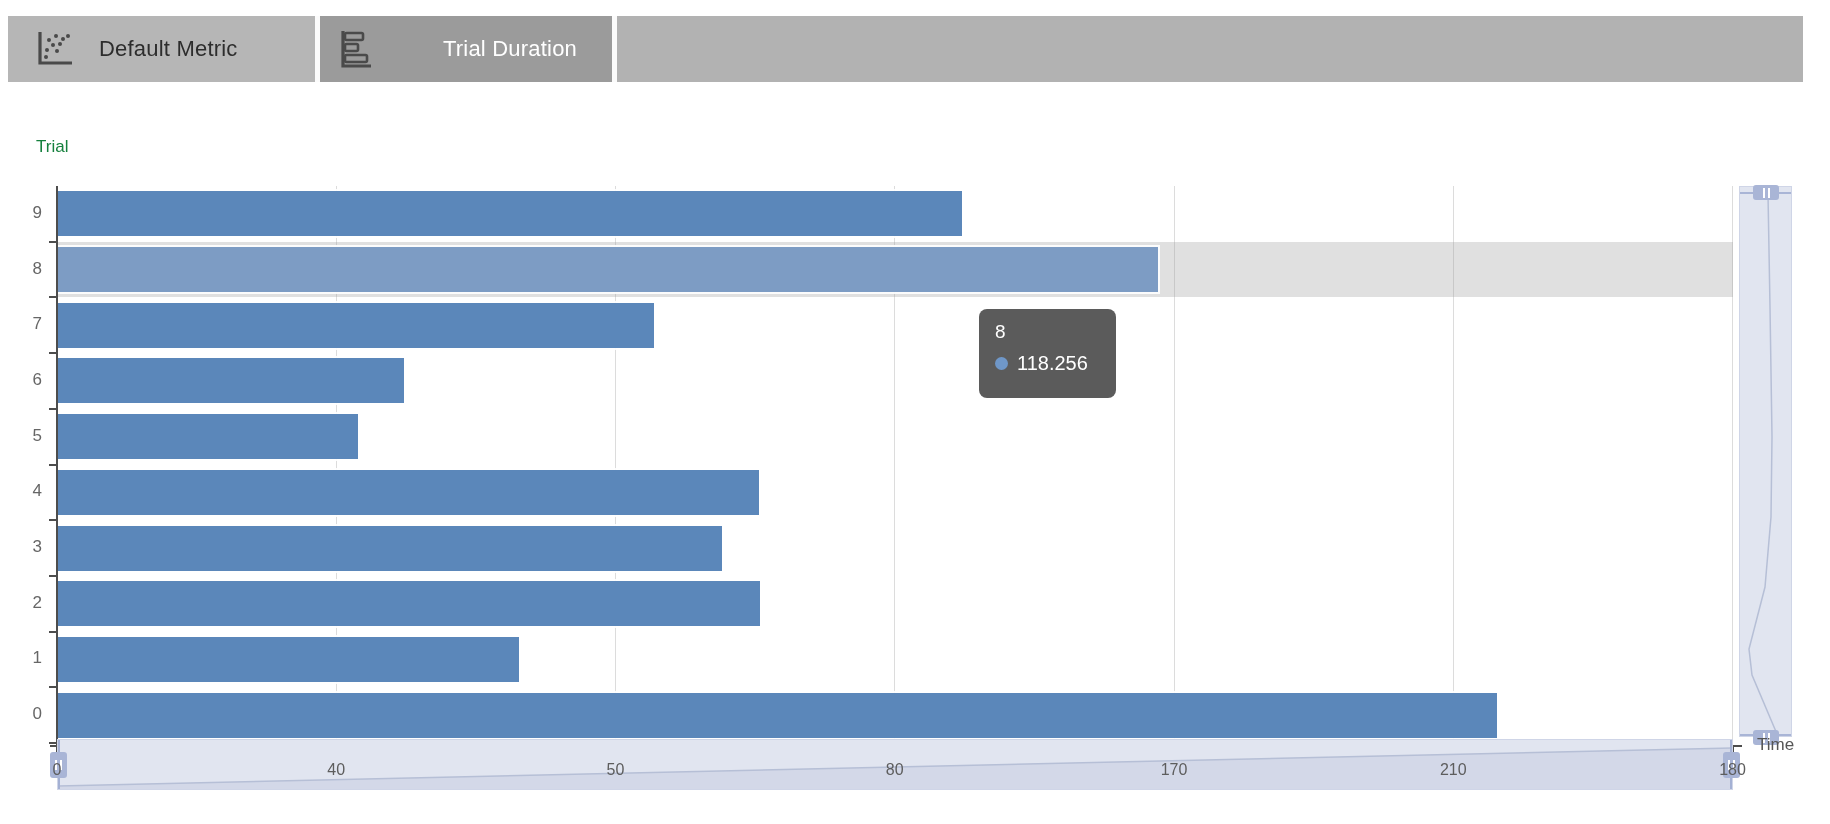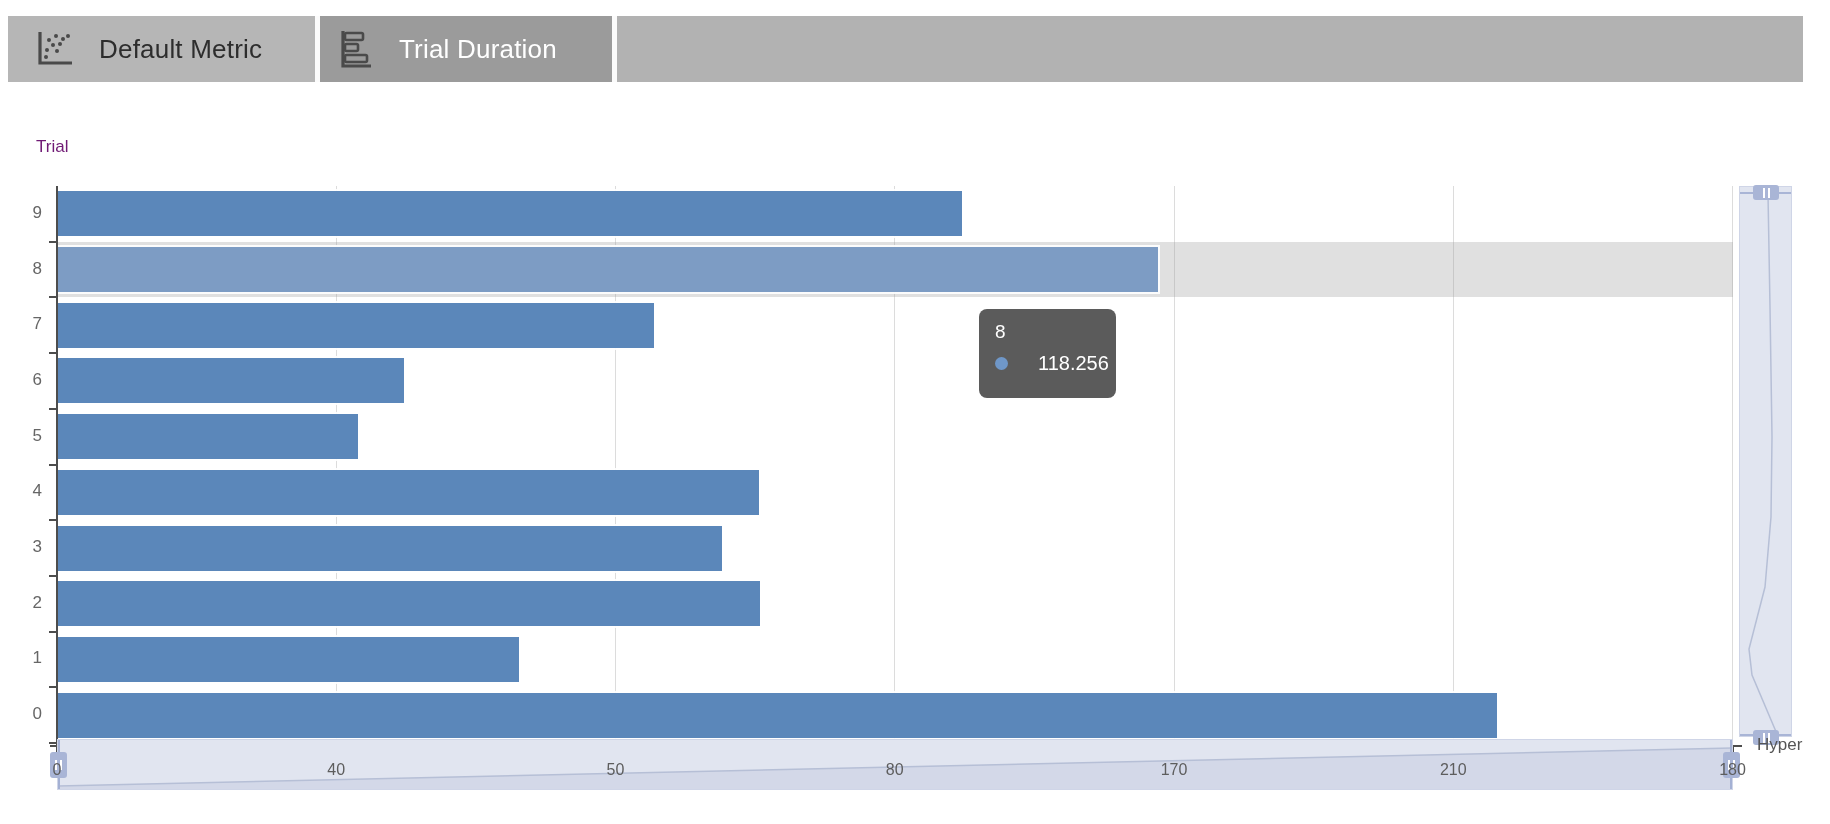--- a/index.html
+++ b/index.html
@@ -3,31 +3,31 @@
 <meta charset="utf-8">
 <style>
   html,body{margin:0;padding:0;background:#fff;}
   #stage{position:relative;width:1830px;height:824px;background:#fff;overflow:hidden;
          font-family:"Liberation Sans",sans-serif;}
 
   
   .tabbar{position:absolute;left:8px;top:16px;width:1795px;height:66px;background:#b2b2b2;display:flex;}
   .tab{display:flex;align-items:center;height:66px;background:#b6b6b6;border-right:5px solid #fbfbfb;
        box-sizing:border-box;cursor:pointer;}
-  .tab .tlabel{font-size:26px;color:#2d2d2d;letter-spacing:.2px;white-space:nowrap;}
+  .tab .tlabel{font-size:22px;color:#2d2d2d;letter-spacing:.2px;white-space:nowrap;}
   .tab.active{background:#9b9b9b;}
   .tab.active .tlabel{color:#ffffff;}
   .tab-0{width:312px;padding-left:27px;}
   .tab-1{width:351px;padding-left:23px;}
-  .tab-2{width:297px;padding-left:17px;}
+  .tab-2{width:297px;padding-left:17px;gap:44px;}
   .ticon{display:inline-flex;margin-right:24px;flex:none;}
   .tab-filler{flex:1;background:#b2b2b2;}
 
   
-  .axis-title-y{position:absolute;left:36px;top:137px;font-size:17px;color:#701a75;z-index:8;}
+  .axis-title-y{position:absolute;left:36px;top:137px;font-size:17px;color:#15803d;z-index:8;}
   .axis-title-x{position:absolute;left:1757px;top:735px;font-size:17px;color:#555;z-index:8;white-space:nowrap;}
   .y-axis-line{position:absolute;left:56px;top:186px;width:2px;height:559px;background:#4d4d4d;z-index:4;}
   .x-axis-line{position:absolute;left:50px;top:745px;width:1692px;height:2px;background:#4d4d4d;z-index:4;}
 
   .gridline{position:absolute;top:186px;width:1px;height:557px;background:#dcdcdc;z-index:1;}
   .hl-band{position:absolute;left:57px;width:1676px;background:rgba(160,160,160,0.33);z-index:2;}
   .bar{position:absolute;height:45px;box-shadow:0 0 0 2px rgba(255,255,255,0.9);z-index:3;}
   .ylab{position:absolute;left:0;width:42px;text-align:right;font-size:17px;color:#666;z-index:6;}
   .xlab{position:absolute;transform:translateX(-50%);font-size:16px;color:#5d5d5d;z-index:6;white-space:nowrap;}
   .ytick{position:absolute;left:49px;width:8px;height:2px;background:#4d4d4d;z-index:4;}
@@ -48,21 +48,21 @@
   .vline{position:absolute;left:0;right:0;height:2px;background:#a9b5d6;}
   .vline.t{top:5px;} .vline.b{bottom:0;}
   .vhandle{width:26px;height:15px;left:13px;cursor:ns-resize;}
   .vhandle.t{top:-2px;} .vhandle.b{bottom:-9px;}
   .sshadow{position:absolute;left:0;top:0;}
 
   
   .tooltip{position:absolute;left:979px;top:309px;width:137px;height:89px;box-sizing:border-box;
            background:rgba(84,84,84,0.96);border-radius:8px;padding:12px 16px;z-index:9;color:#fff;}
   .tt-title{font-size:19px;line-height:22px;}
-  .tt-row{display:flex;align-items:center;margin-top:9px;gap:21px;}
+  .tt-row{display:flex;align-items:center;margin-top:9px;}
   .tt-dot{width:13px;height:13px;border-radius:50%;margin-right:9px;flex:none;}
   .tt-val{font-size:20px;}
 </style>
 </head>
 <body>
 
 <div id="stage">
 
   <div class="tabbar">
     <div class="tab tab-0">
@@ -94,21 +94,21 @@
             <rect x="8" y="26" width="22" height="7" rx="1.5"></rect>
           </g>
         </svg>
       </span>
       <span class="tlabel">Trial Duration</span>
     </div>
     <div class="tab-filler"></div>
   </div>
 
   <div class="axis-title-y">Trial</div>
-  <div class="axis-title-x">Hyper</div>
+  <div class="axis-title-x">Time</div>
 
   <div id="plot">
     <div class="y-axis-line"></div>
     <div class="x-axis-line"></div>
   <div class="xtick" style="left: 56px;"></div>
       <div class="xlab" style="left: 57px; top: 761px;">0</div>
       <div class="gridline" style="left: 335.75px;"></div>
       <div class="xtick" style="left: 335.25px;"></div>
       <div class="xlab" style="left: 336.25px; top: 761px;">40</div>
       <div class="gridline" style="left: 615px;"></div>

